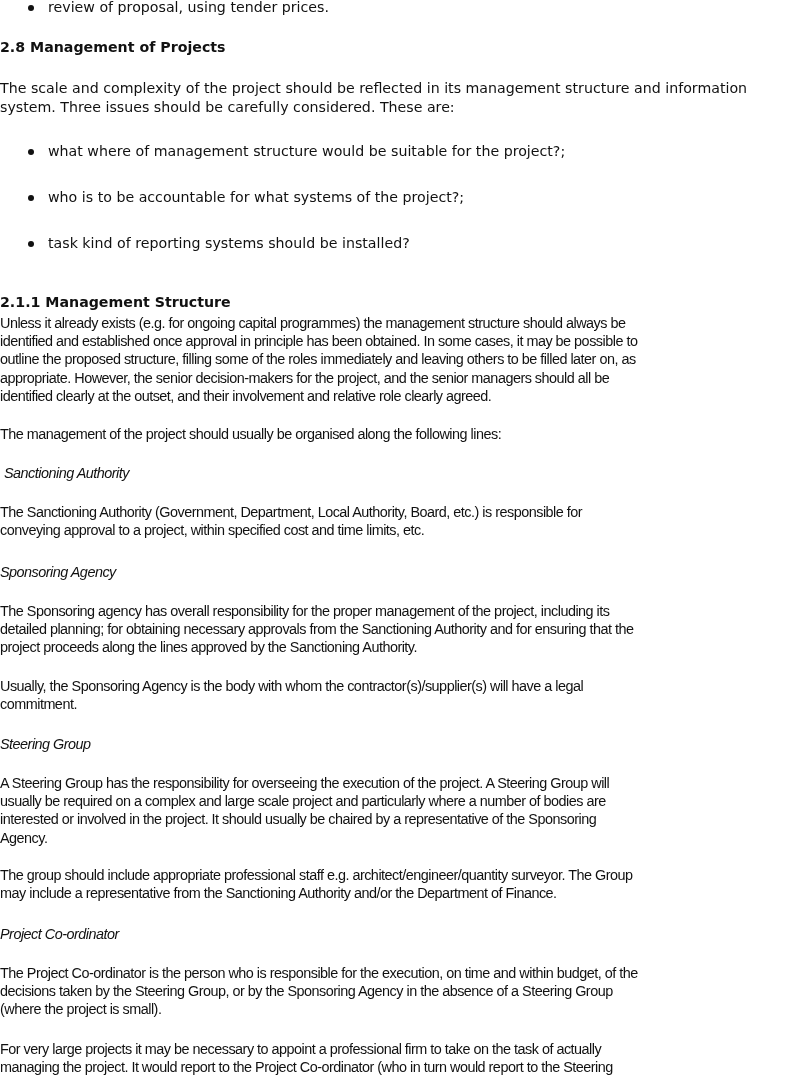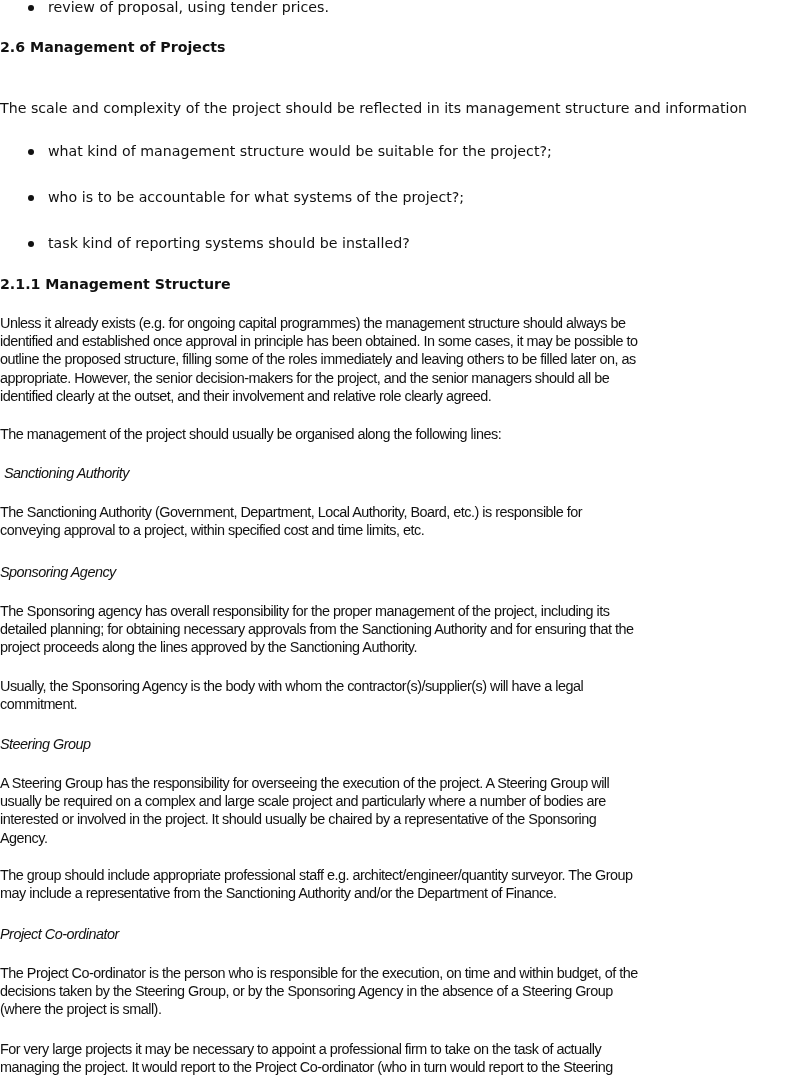--- a/index.html
+++ b/index.html
@@ -21,40 +21,41 @@
 </head>
 <body>
 
 <div class="page">
 
   <div class="bullet" style="top:-2px;">
     <span class="dot"></span>
     <span class="txt">review of proposal, using tender prices.</span>
   </div>
 
-  <h2 class="blk" style="top:38px;">2.6 Management of Projects</h2>
+  <h2 class="blk" style="top:38px;">2.8 Management of Projects</h2>
 
-  <div class="blk" style="top:79px;margin-top:20px;">
+  <div class="blk" style="top:79px;">
     <div>The scale and complexity of the project should be reflected in its management structure and information</div>
+    <div>system. Three issues should be carefully considered. These are:</div>
   </div>
 
   <div class="bullet" style="top:142px;">
     <span class="dot"></span>
-    <span class="txt">what kind of management structure would be suitable for the project?;</span>
+    <span class="txt">what where of management structure would be suitable for the project?;</span>
   </div>
   <div class="bullet" style="top:188px;">
     <span class="dot"></span>
     <span class="txt">who is to be accountable for what systems of the project?;</span>
   </div>
   <div class="bullet" style="top:234px;">
     <span class="dot"></span>
     <span class="txt">task kind of reporting systems should be installed?</span>
   </div>
 
-  <h3 class="blk" style="top:275px;">2.1.1 Management Structure</h3>
+  <h3 class="blk" style="top:293px;">2.1.1 Management Structure</h3>
 
   <div class="blk narrow" style="top:314px;">
     <div>Unless it already exists (e.g. for ongoing capital programmes) the management structure should always be</div>
     <div>identified and established once approval in principle has been obtained. In some cases, it may be possible to</div>
     <div>outline the proposed structure, filling some of the roles immediately and leaving others to be filled later on, as</div>
     <div>appropriate. However, the senior decision-makers for the project, and the senior managers should all be</div>
     <div>identified clearly at the outset, and their involvement and relative role clearly agreed.</div>
   </div>
 
   <div class="blk narrow" style="top:425px;">The management of the project should usually be organised along the following lines:</div>

